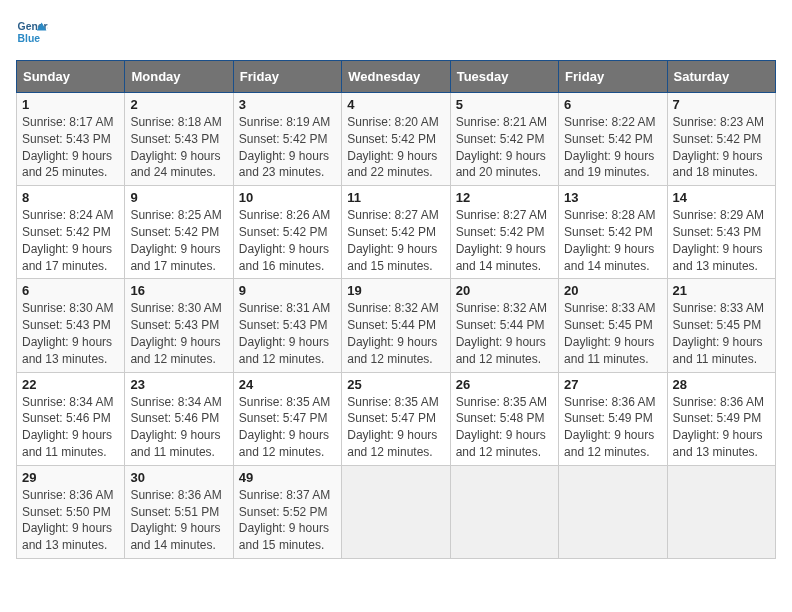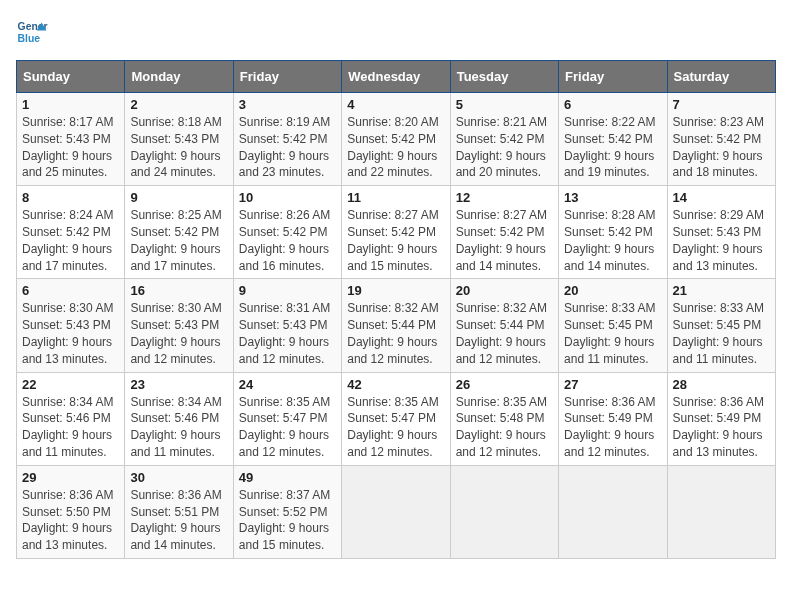--- a/index.html
+++ b/index.html
@@ -301,21 +301,21 @@
         </td>
         <td>
           <span class="day-number">24</span>
           <div class="day-info">
             Sunrise: 8:35 AM<br>
             Sunset: 5:47 PM<br>
             Daylight: 9 hours and 12 minutes.
           </div>
         </td>
         <td>
-          <span class="day-number">42</span>
+          <span class="day-number">25</span>
           <div class="day-info">
             Sunrise: 8:35 AM<br>
             Sunset: 5:47 PM<br>
             Daylight: 9 hours and 12 minutes.
           </div>
         </td>
         <td>
           <span class="day-number">26</span>
           <div class="day-info">
             Sunrise: 8:35 AM<br>

